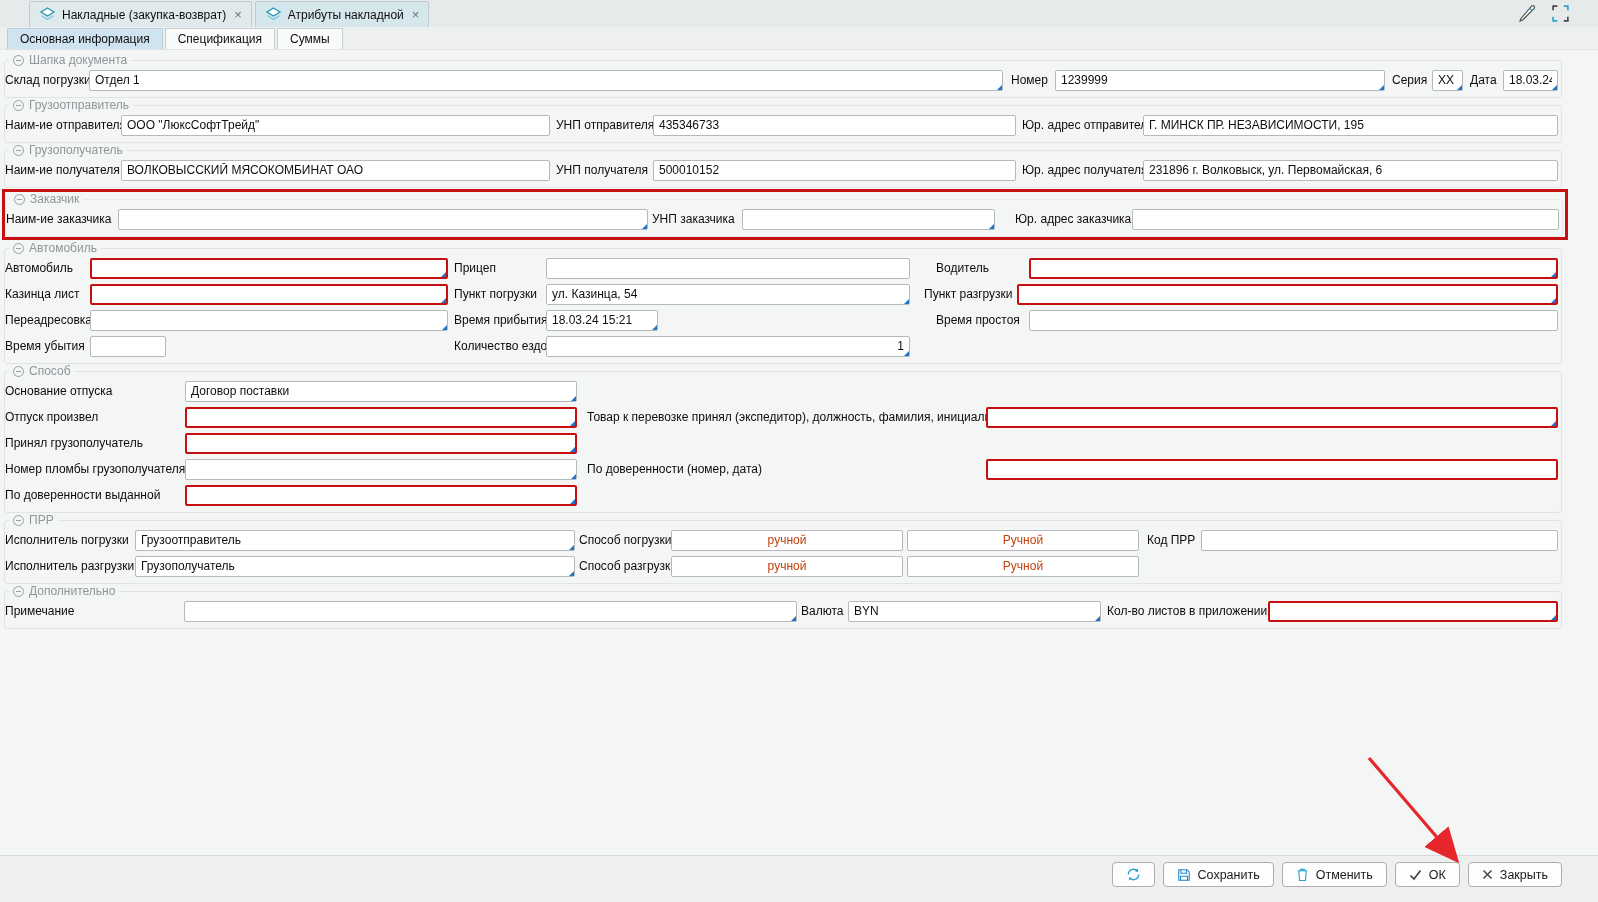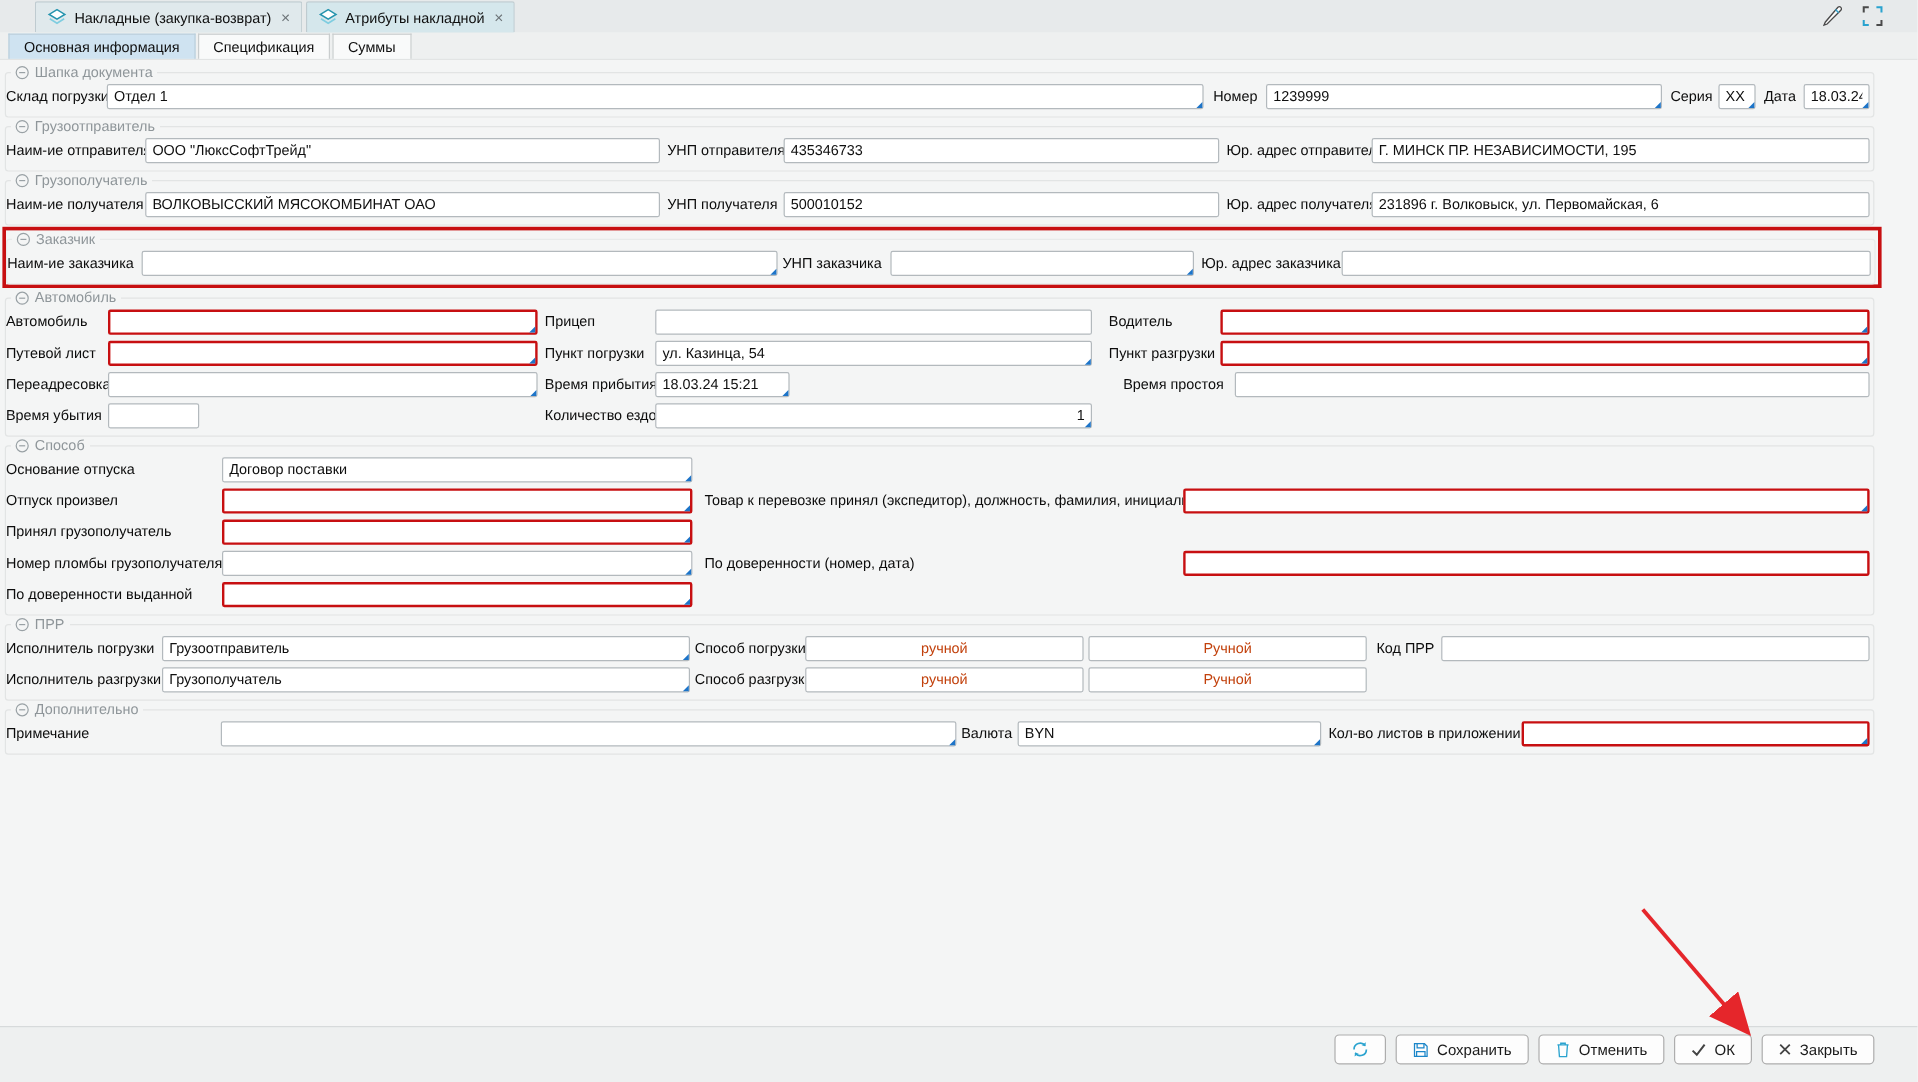--- a/index.html
+++ b/index.html
@@ -209,21 +209,21 @@
               <i class="k"></i>
             </div>
       </div>
       <div class="c" style="margin-left:4px">
         <label class="lbl" style="width:90px">УНП заказчика</label>
         <div class="f" style="width:253px">
               <span class="v"></span>
               <i class="k"></i>
             </div>
       </div>
-      <div class="c" style="margin-left:6px;flex:1">
+      <div class="c" style="margin-left:20px;flex:1">
         <label class="lbl" style="width:117px">Юр. адрес заказчика</label>
         <div class="f fx">
               <span class="v"></span>
             </div>
       </div>
     </div>
   </fieldset>
   </div>
 
   <fieldset class="grp">
@@ -238,31 +238,31 @@
             <span class="v"></span>
             <i class="k"></i>
           </div>
       </div>
       <div class="c" style="width:462px">
         <label class="lbl" style="width:92px">Прицеп</label>
         <div class="f" style="width:364px">
             <span class="v"></span>
           </div>
       </div>
-      <div class="c" style="flex:1;margin-left:8px">
+      <div class="c" style="flex:1;margin-left:20px">
         <label class="lbl" style="width:93px">Водитель</label>
         <div class="f rq fx">
             <span class="v"></span>
             <i class="k"></i>
           </div>
       </div>
     </div>
     <div class="row">
       <div class="c" style="width:449px">
-        <label class="lbl" style="width:85px">Путевой лист</label>
+        <label class="lbl" style="width:85px">Казинца лист</label>
         <div class="f rq" style="width:358px">
             <span class="v"></span>
             <i class="k"></i>
           </div>
       </div>
       <div class="c" style="width:462px">
         <label class="lbl" style="width:92px">Пункт погрузки</label>
         <div class="f" style="width:364px">
             <span class="v">ул. Казинца, 54</span>
             <i class="k"></i>

